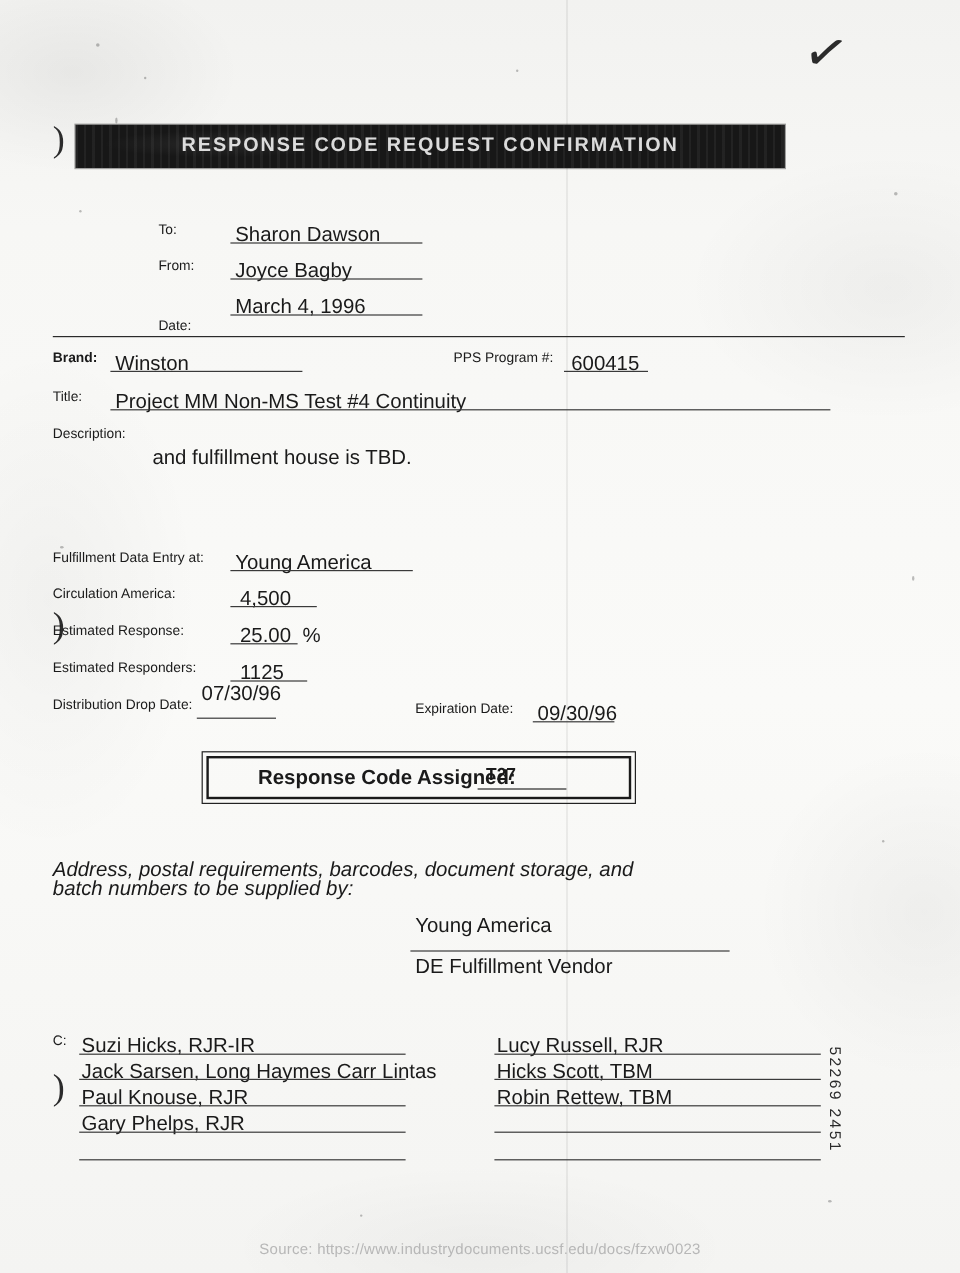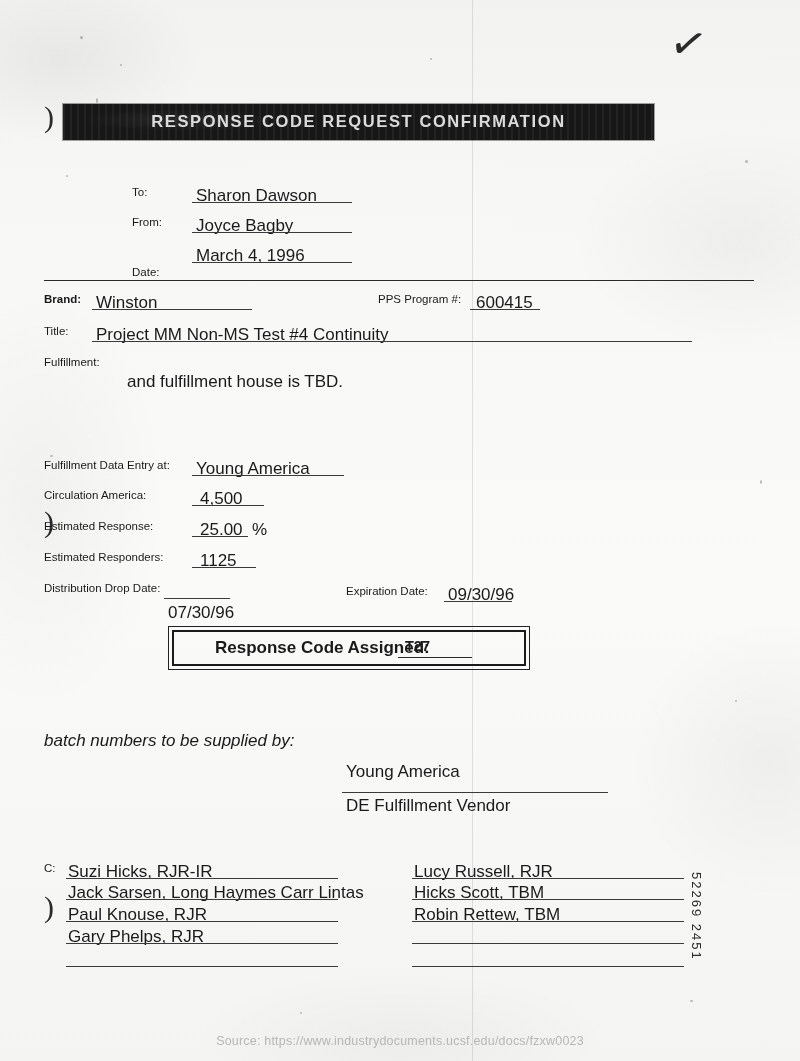--- a/index.html
+++ b/index.html
@@ -227,55 +227,56 @@
   <div class="rule" style="left:92px;top:309px;width:160px;"></div>
 
   <div class="lbl" style="left:378px;top:293px;">PPS Program #:</div>
   <div class="val" style="left:476px;top:293px;">600415</div>
   <div class="rule" style="left:470px;top:309px;width:70px;"></div>
 
   <div class="lbl" style="left:44px;top:325px;">Title:</div>
   <div class="val" style="left:96px;top:325px;">Project MM Non-MS Test #4 Continuity</div>
   <div class="rule" style="left:92px;top:341px;width:600px;"></div>
 
-  <div class="lbl" style="left:44px;top:356px;">Fulfillment:</div>
+  <div class="lbl" style="left:44px;top:356px;">Description:</div>
   <div class="val" style="left:108px;top:372px;margin-left:19px;">and fulfillment house is TBD.</div>
 
   <div class="lbl" style="left:44px;top:459px;">Fulfillment Data Entry at:</div>
   <div class="val" style="left:196px;top:459px;">Young America</div>
   <div class="rule" style="left:192px;top:475px;width:152px;"></div>
 
   <div class="lbl" style="left:44px;top:489px;">Circulation America:</div>
   <div class="val" style="left:200px;top:489px;">4,500</div>
   <div class="rule" style="left:192px;top:505px;width:72px;"></div>
 
   <div class="lbl" style="left:44px;top:520px;">Estimated Response:</div>
   <div class="val" style="left:200px;top:520px;">25.00</div>
   <div class="val" style="left:252px;top:520px;">%</div>
   <div class="rule" style="left:192px;top:536px;width:56px;"></div>
 
   <div class="lbl" style="left:44px;top:551px;">Estimated Responders:</div>
   <div class="val" style="left:200px;top:551px;">1125</div>
   <div class="rule" style="left:192px;top:567px;width:64px;"></div>
 
   <div class="lbl" style="left:44px;top:582px;">Distribution Drop Date:</div>
-  <div class="val" style="left:168px;top:603px;">07/30/96</div>
+  <div class="val" style="left:168px;top:568px;">07/30/96</div>
   <div class="rule" style="left:164px;top:598px;width:66px;"></div>
 
   <div class="lbl" style="left:346px;top:585px;">Expiration Date:</div>
   <div class="val" style="left:448px;top:585px;">09/30/96</div>
   <div class="rule" style="left:444px;top:601px;width:68px;"></div>
 
   <div class="rcbox-outer">
     <div class="rcbox-inner"></div>
   </div>
   <div class="rc-label">Response Code Assigned:</div>
   <div class="rc-value">T27</div>
   <div class="rc-underline"></div>
 
+  <div class="val italic" style="left:44px;top:715px;">Address, postal requirements, barcodes, document storage, and</div>
   <div class="val italic" style="left:44px;top:731px;">batch numbers to be supplied by:</div>
 
   <div class="val" style="left:346px;top:762px;">Young America</div>
   <div class="val" style="left:346px;top:778px;margin-top:18px;">DE Fulfillment Vendor</div>
   <div class="rule" style="left:342px;top:792px;width:266px;"></div>
 
   <div class="lbl" style="left:44px;top:862px;">C:</div>
 
   <div class="val" style="left:68px;top:862px;">Suzi Hicks, RJR-IR</div>
   <div class="rule" style="left:66px;top:878px;width:272px;"></div>

